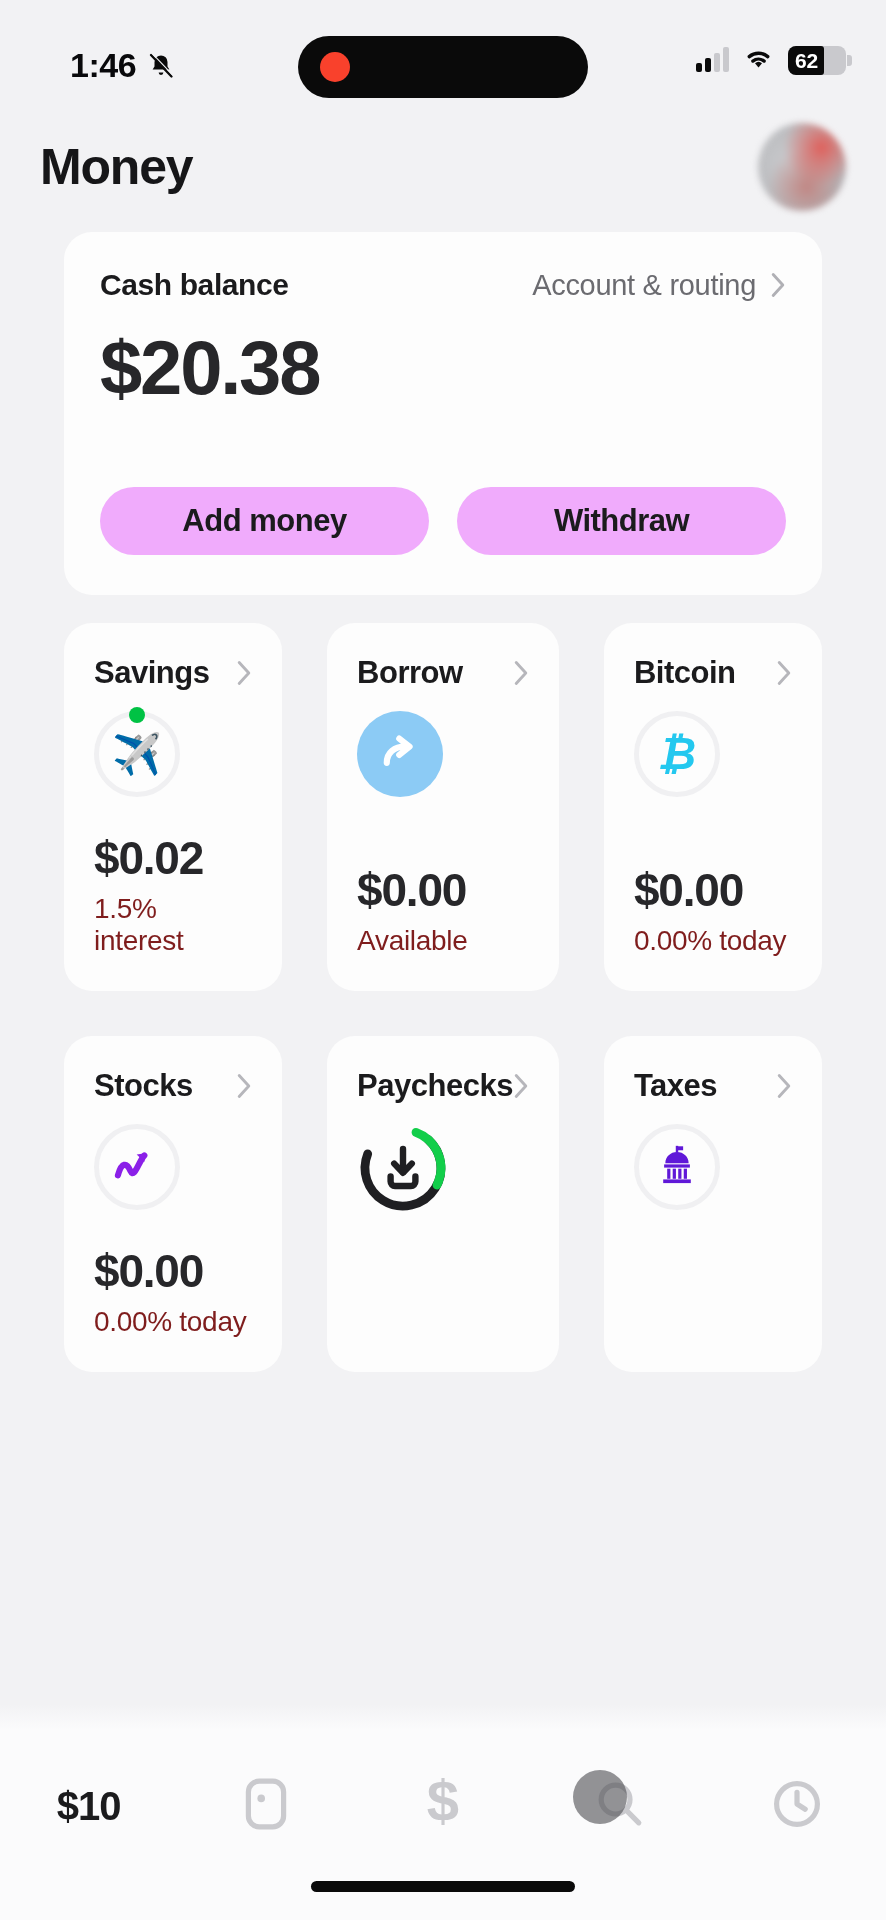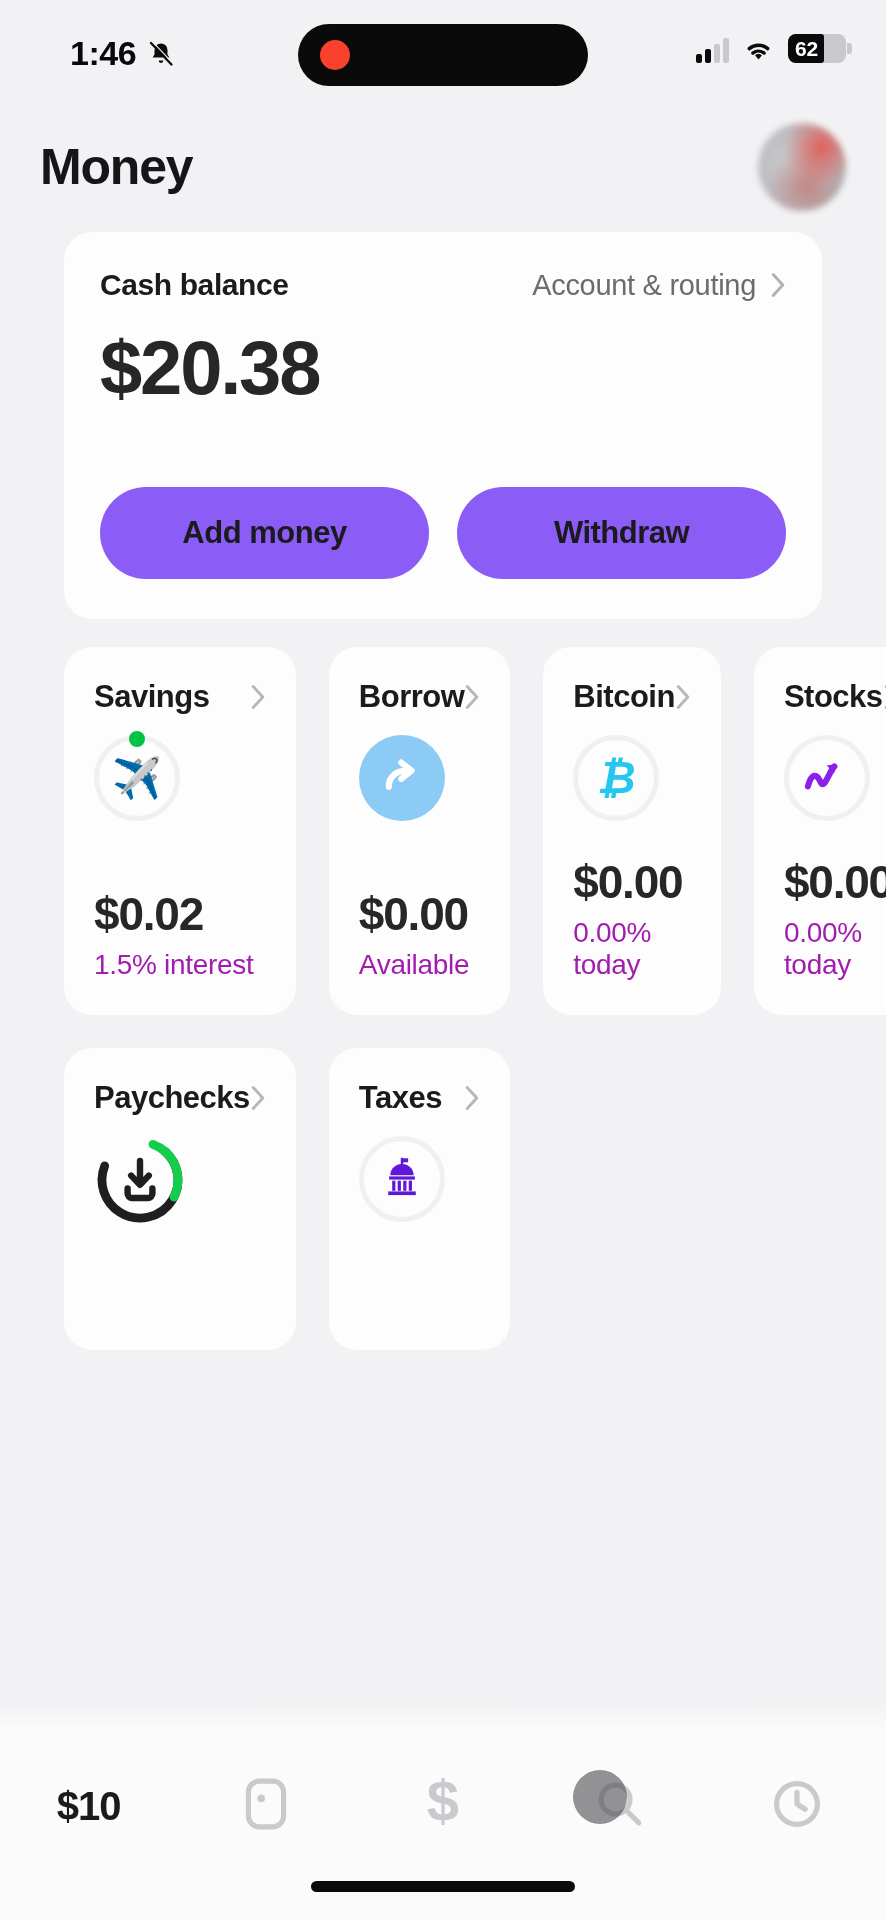--- a/index.html
+++ b/index.html
@@ -7,21 +7,21 @@
     width:886px; height:1920px;
     background:#f2f2f4;
     font-family:"Liberation Sans", sans-serif;
     -webkit-font-smoothing:antialiased;
     overflow:hidden;
   }
   .phone { position:relative; width:886px; height:1920px; background:#f2f2f4; }
 
   
   .statusbar {
-    position:absolute; top:4px; left:0; width:886px; height:100px;
+    position:absolute; top:16px; left:0; width:886px; height:100px;
     display:flex; align-items:center;
   }
   .sb-left {
     position:absolute; left:70px; top:30px;
     display:flex; align-items:center; gap:10px;
   }
   .sb-time {
     font-size:34px; font-weight:700; color:#09090b; letter-spacing:-0.5px;
   }
   .mute-icon { width:30px; height:30px; position:relative; }
@@ -32,21 +32,21 @@
     width:290px; height:62px; border-radius:34px; background:#0a0a0a;
     display:flex; align-items:center;
   }
   .island .rec-dot {
     width:30px; height:30px; border-radius:50%;
     background:#f9412c; margin-left:22px;
   }
 
   .sb-right {
     position:absolute; right:40px; top:30px;
-    display:flex; align-items:flex-end; gap:13px;
+    display:flex; align-items:flex-start; gap:13px;
   }
   .signal { display:flex; align-items:flex-end; gap:3px; height:26px; }
   .signal i { width:6px; border-radius:2px; display:block; background:#c9c9cd; }
   .signal i.on { background:#0a0a0a; }
   .signal i:nth-child(1){ height:9px; }
   .signal i:nth-child(2){ height:14px; }
   .signal i:nth-child(3){ height:19px; }
   .signal i:nth-child(4){ height:25px; }
 
   .wifi { width:33px; height:25px; }
@@ -112,30 +112,30 @@
   }
   .chev { width:16px; height:26px; }
   .bal-amount {
     margin-top:22px;
     font-size:76px; font-weight:700; color:#27272a; letter-spacing:-2.2px;
   }
   .bal-actions {
     display:flex; gap:28px; margin-top:76px;
   }
   .pill-btn {
-    flex:1; height:92px; border-radius:46px; background:#8b5cf6;
+    flex:1; height:68px; border-radius:46px; background:#f0abfc;
     display:flex; align-items:center; justify-content:center;
     font-size:31px; font-weight:700; color:#1b1b1d; letter-spacing:-0.5px;
     border:none; cursor:pointer;
     font-family:"Liberation Sans", sans-serif;
   }
 
   
   .tile-grid {
-    display:grid; grid-template-columns:1fr 1fr 1fr 1fr; gap:33px;
+    display:grid; grid-template-columns:1fr 1fr 1fr; gap:45px;
   }
   .tile {
     background:#fdfdfd; border-radius:28px;
     padding:32px 30px 34px 30px;
     min-height:302px;
     display:flex; flex-direction:column;
   }
   .tile-head {
     display:flex; align-items:center; justify-content:space-between;
   }
@@ -163,21 +163,21 @@
   }
   .blue-circle {
     width:86px; height:86px; border-radius:50%; background:#8ccbf5;
     display:flex; align-items:center; justify-content:center;
   }
   .tile-spacer { flex:1; min-height:34px; }
   .tile-amount {
     font-size:46px; font-weight:700; color:#27272a; letter-spacing:-1.2px;
   }
   .tile-sub {
-    margin-top:8px; font-size:28px; color:#a21caf; letter-spacing:-0.3px;
+    margin-top:8px; font-size:28px; color:#7f1d1d; letter-spacing:-0.3px;
   }
 
   
   .tabbar {
     position:absolute; bottom:0; left:0; width:886px; height:190px;
     background:#fbfbfc;
     display:flex; align-items:flex-start; justify-content:space-around;
     padding-top:36px;
   }
   .tab {

